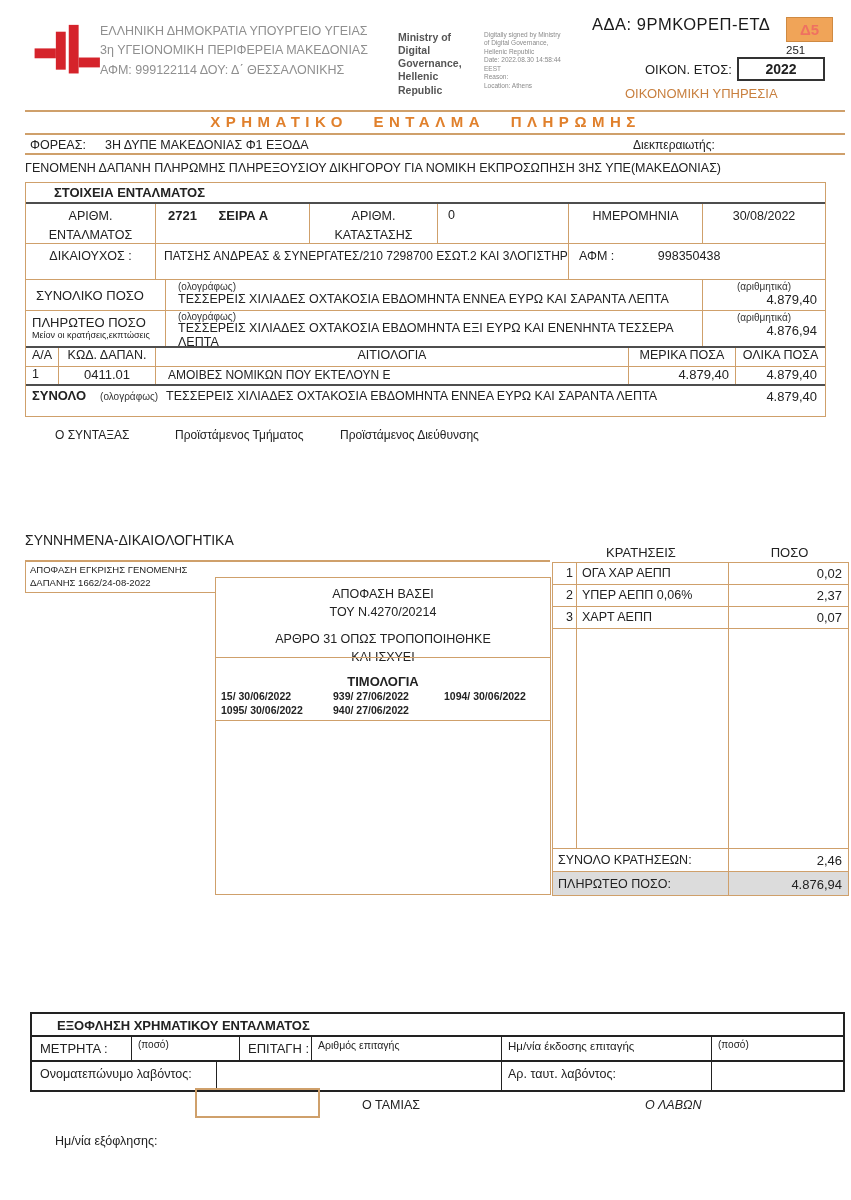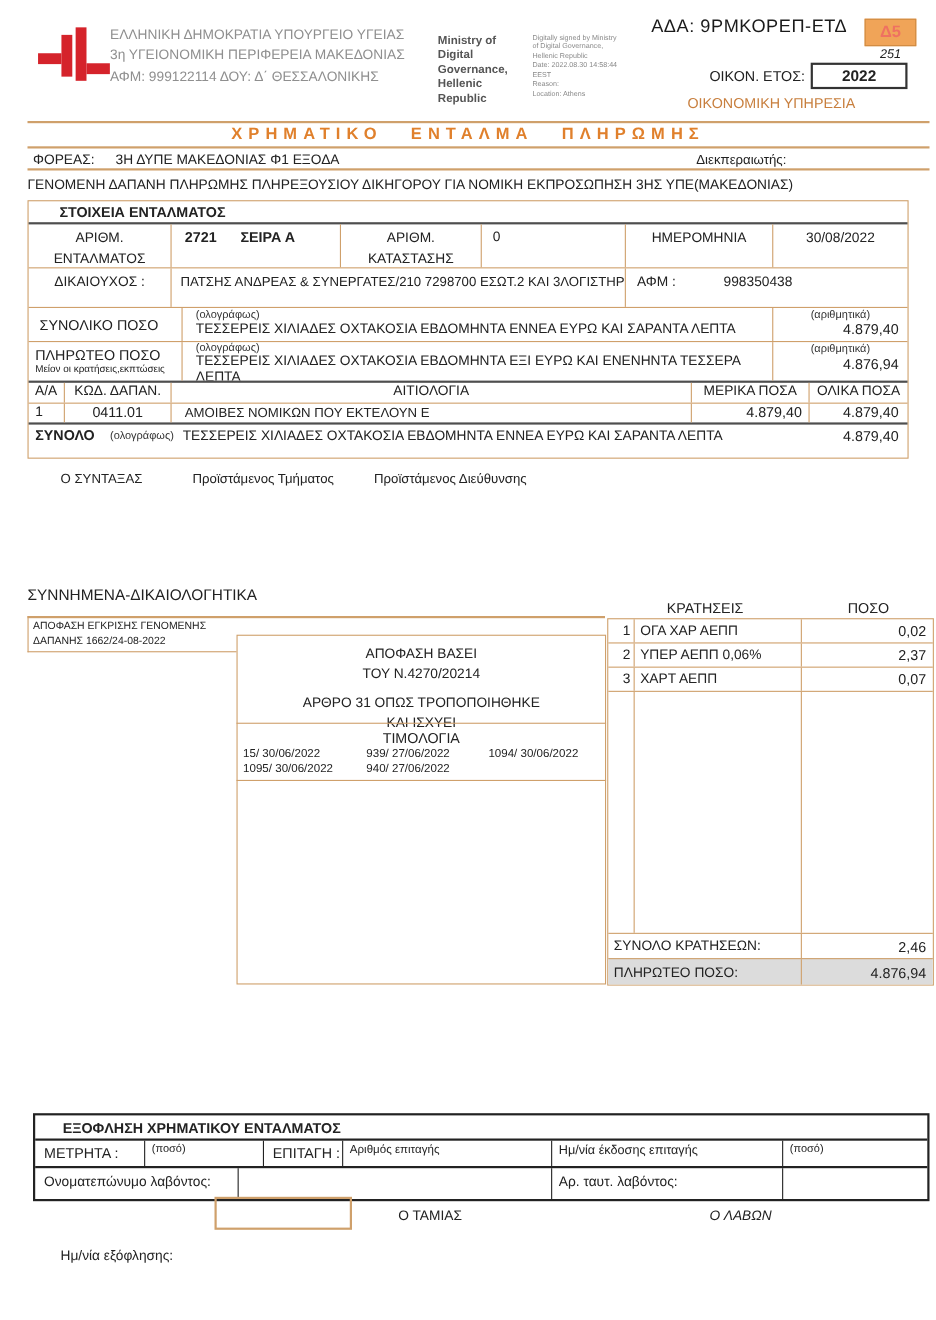--- a/index.html
+++ b/index.html
@@ -9,21 +9,21 @@
     font-family:"Liberation Sans", sans-serif; color:#222; overflow:hidden;
   }
   .abs { position:absolute; }
   .hline { position:absolute; height:2px; background:#cfa06b; }
   .gray-org { font-size:12.5px; line-height:1.55; color:#8f8f8f; }
   .ministry { font-size:10.5px; line-height:1.25; font-weight:bold; color:#555; }
   .sig { font-size:6.5px; line-height:1.3; color:#8a8a8a; }
   .ada { font-size:16.5px; color:#1a1a1a; letter-spacing:0.5px; }
   .stamp { width:47px; height:25px; background:#f0a458; border:1px solid #cf8a42;
            color:#ef7161; font-weight:bold; font-size:15px; text-align:center; line-height:23px; }
-  .stamp-num { width:47px; text-align:center; font-size:11.5px; color:#222;font-style:italic; }
+  .stamp-num { width:47px; font-size:11.5px; color:#222; }
   .fy-label { font-size:13px; color:#222; }
   .fy-box { width:88px; height:24px; border:2px solid #333; font-weight:bold; font-size:14px;
             text-align:center; line-height:20px; }
   .service { font-size:13px; color:#c87f3e; }
   .doc-title { width:851px; text-align:center; color:#e0802c; font-weight:bold; font-size:15px;
                letter-spacing:5.5px; word-spacing:16px; }
   .t12 { font-size:12.5px; }
   .t12s { font-size:12px; }
   
   .dtable { position:absolute; left:25px; top:182px; width:801px; border:1.5px solid #cfa06b; }
@@ -201,21 +201,21 @@
   <div class="abs" style="left:215px; top:577px; width:336px; height:318px; border:1px solid #cfa06b;">
     <div style="position:absolute; top:7px; left:0; width:100%; text-align:center; font-size:12.5px; line-height:1.45;">
       <div>ΑΠΟΦΑΣΗ ΒΑΣΕΙ</div>
       <div>ΤΟΥ Ν.4270/20214</div>
     </div>
     <div style="position:absolute; top:52px; left:0; width:100%; text-align:center; font-size:12.5px; line-height:1.45;">
       <div>ΑΡΘΡΟ 31 ΟΠΩΣ ΤΡΟΠΟΠΟΙΗΘΗΚΕ</div>
       <div>ΚΑΙ ΙΣΧΥΕΙ</div>
     </div>
 
-    <div style="position:absolute; top:79px; left:-1px; width:336px; border:1px solid #cfa06b; border-left:none; border-right:none; padding:5px 0 3px 0;">
+    <div style="position:absolute; top:79px; left:-1px; width:336px; border:1px solid #cfa06b; border-left:none; border-right:none; padding:16px 0 3px 0;font-weight:bold;">
       <div style="text-align:center; font-size:13px;">ΤΙΜΟΛΟΓΙΑ</div>
       <div style="display:grid; grid-template-columns:112px 111px 1fr; padding-left:6px; font-size:10.5px; line-height:1.35;">
         <div>15/ 30/06/2022</div>
         <div>939/ 27/06/2022</div>
         <div>1094/ 30/06/2022</div>
         <div>1095/ 30/06/2022</div>
         <div>940/ 27/06/2022</div>
         <div></div>
       </div>
     </div>

